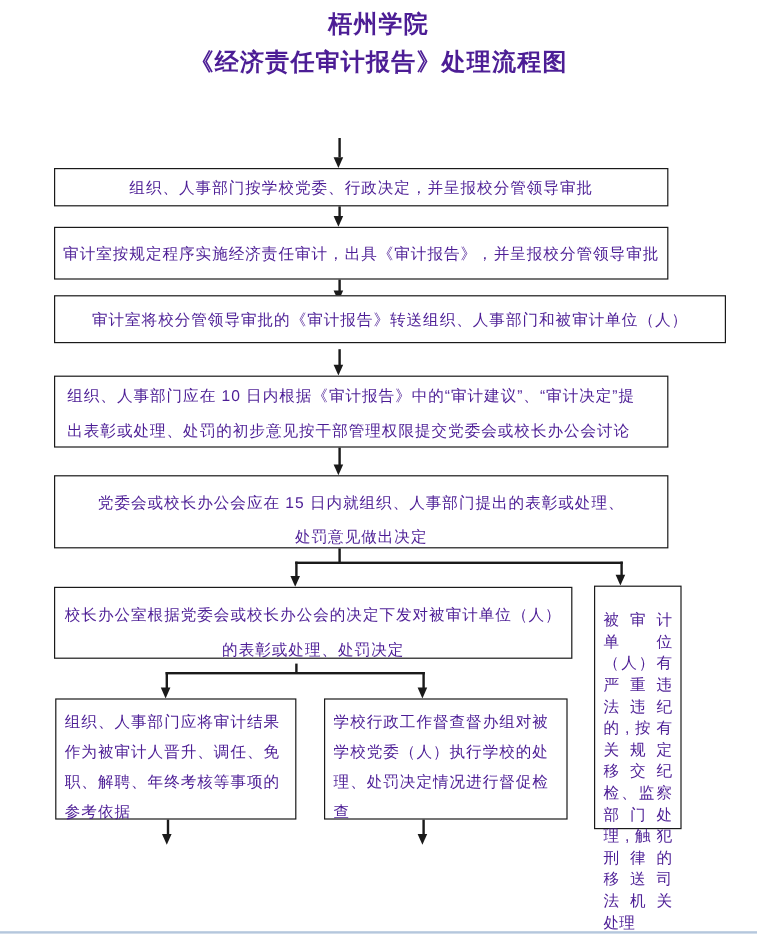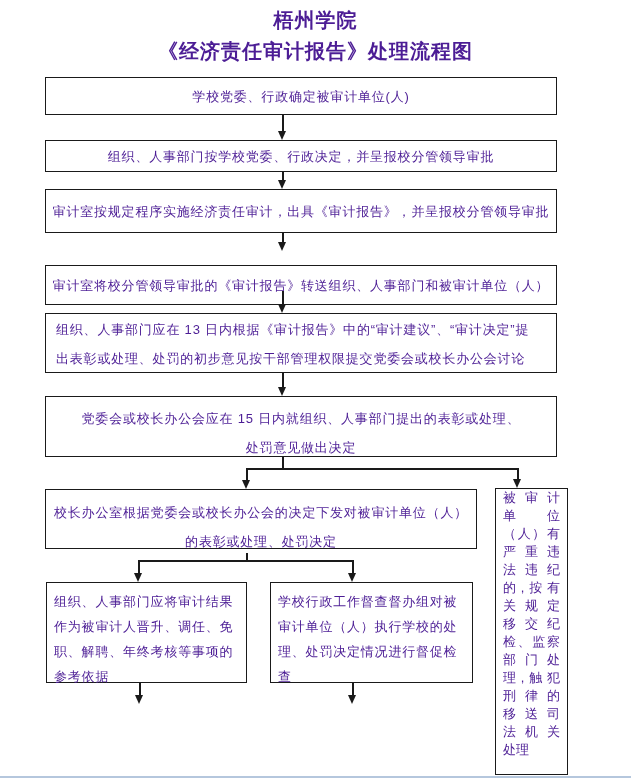--- a/index.html
+++ b/index.html
@@ -38,31 +38,31 @@
   .center-single {
     display: flex;
     align-items: center;
     justify-content: center;
     text-align: center;
     white-space: nowrap;
   }
   .b1  { left: 45px;  top: 77px;  width: 512px; height: 38px; }
   .b2  { left: 45px;  top: 140px; width: 512px; height: 32px; }
   .b3  { left: 45px;  top: 189px; width: 512px; height: 44px; }
-  .b4  { left: 45px;  top: 265px; width: 512px; height: 40px; }
+  .b4  { left: 45px;  top: 246px; width: 560px; height: 40px; }
   .b5  { left: 45px;  top: 313px; width: 512px; height: 60px; padding: 1px 10px; text-align: left; }
   .b6  { left: 45px;  top: 396px; width: 512px; height: 61px; padding: 7px 8px;  text-align: center; }
   .b7  { left: 45px;  top: 489px; width: 432px; height: 60px; padding: 8px 8px;  text-align: center; }
   .b8  { left: 46px;  top: 582px; width: 201px; height: 101px; padding: 6px 7px; line-height: 25px; text-align: left; }
   .b9  { left: 270px; top: 582px; width: 203px; height: 101px; padding: 6px 7px; line-height: 25px; text-align: left; }
   .b10 { left: 46px;  top: 704px; width: 427px; height: 60px; padding: 5px 8px 0 12px; text-align: left; }
 
   .side {
-    left: 495px; top: 488px; width: 73px; height: 287px;
-    padding: 0 7px; line-height: 18px; letter-spacing: 0;
+    left: 495px; top: 488px; width: 73px; height: 203px;
+    padding: 19px 7px; line-height: 18px; letter-spacing: 0;
     white-space: normal;
   }
   .side .ln { text-align: justify; text-align-last: justify; }
   .side .ln:last-child { text-align-last: left; }
 
   .vl { position: absolute; width: 1.5px;  background: #1a1a1a; }
   .hl { position: absolute; height: 1.5px; background: #1a1a1a; }
   .ah {
     position: absolute; width: 0; height: 0;
     border-left: 4.5px solid transparent;
@@ -75,41 +75,40 @@
   }
 </style>
 </head>
 <body>
 
 <div class="stage">
 
   <div class="heading title">梧州学院</div>
   <div class="heading subtitle">《经济责任审计报告》处理流程图</div>
 
-  <div class="box b1 center-single">学校党委、行政确定被审计单位(人)</div>
 
   <div class="vl" style="left:282px; top:115px; height:16px;"></div>
   <div class="ah" style="left:278px; top:131px;"></div>
 
   <div class="box b2 center-single">组织、人事部门按学校党委、行政决定，并呈报校分管领导审批</div>
 
   <div class="vl" style="left:282px; top:172px; height:9px;"></div>
   <div class="ah" style="left:278px; top:180px;"></div>
 
   <div class="box b3 center-single">审计室按规定程序实施经济责任审计，出具《审计报告》，并呈报校分管领导审批</div>
 
   <div class="vl" style="left:282px; top:233px; height:10px;"></div>
   <div class="ah" style="left:278px; top:242px;"></div>
 
   <div class="box b4 center-single">审计室将校分管领导审批的《审计报告》转送组织、人事部门和被审计单位（人）</div>
 
   <div class="vl" style="left:282px; top:291px; height:14px;"></div>
   <div class="ah" style="left:278px; top:304px;"></div>
 
-  <div class="box b5">组织、人事部门应在 13 日内根据《审计报告》中的“审计建议”、“审计决定”提
+  <div class="box b5">组织、人事部门应在 10 日内根据《审计报告》中的“审计建议”、“审计决定”提
 出表彰或处理、处罚的初步意见按干部管理权限提交党委会或校长办公会讨论</div>
 
   <div class="vl" style="left:282px; top:373px; height:15px;"></div>
   <div class="ah" style="left:278px; top:387px;"></div>
 
   <div class="box b6">党委会或校长办公会应在 15 日内就组织、人事部门提出的表彰或处理、
 处罚意见做出决定</div>
 
   <div class="vl" style="left:282px; top:457px; height:12px;"></div>
   <div class="hl" style="left:246px; top:468px; width:273px;"></div>
@@ -146,21 +145,21 @@
   <div class="vl" style="left:138px; top:560px; height:14px;"></div>
   <div class="ah" style="left:134px; top:573px;"></div>
   <div class="vl" style="left:352px; top:560px; height:14px;"></div>
   <div class="ah" style="left:348px; top:573px;"></div>
 
   <div class="box b8">组织、人事部门应将审计结果
 作为被审计人晋升、调任、免
 职、解聘、年终考核等事项的
 参考依据</div>
   <div class="box b9">学校行政工作督查督办组对被
-审计单位（人）执行学校的处
+学校党委（人）执行学校的处
 理、处罚决定情况进行督促检
 查</div>
 
   <div class="vl" style="left:139px; top:683px; height:13px;"></div>
   <div class="ah" style="left:135px; top:695px;"></div>
   <div class="vl" style="left:352px; top:683px; height:13px;"></div>
   <div class="ah" style="left:348px; top:695px;"></div>
 
 
   <div class="page-edge"></div>

